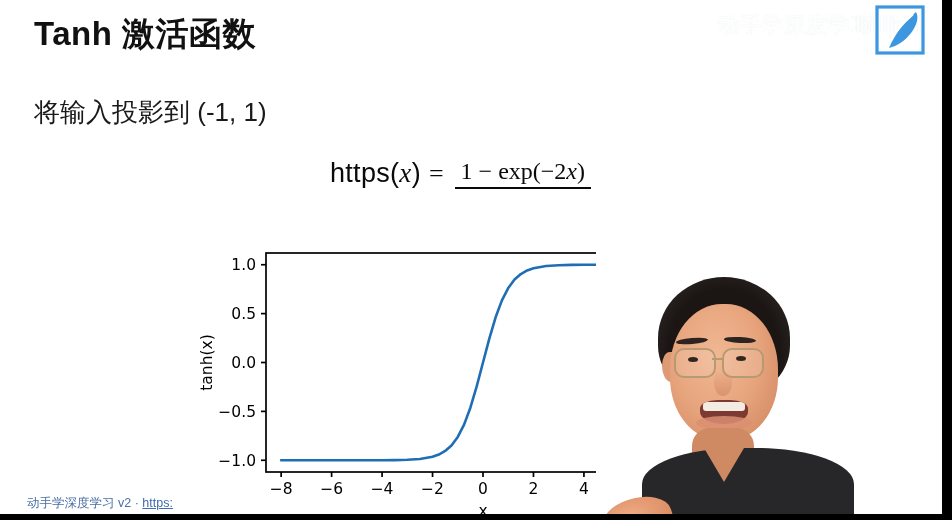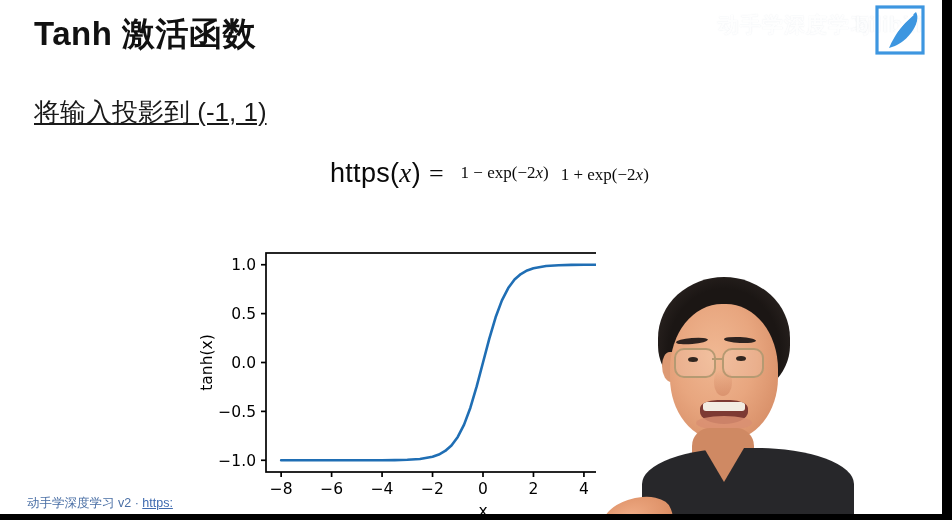--- a/index.html
+++ b/index.html
@@ -38,21 +38,20 @@
 
   
   .slide-subtitle {
     position: absolute;
     left: 34px;
     top: 95px;
     font-size: 26px;
     font-weight: normal;
     color: #1a1a1a;
     white-space: nowrap;
-    text-decoration: underline;
   }
 
   
   .formula {
     position: absolute;
     left: 330px;
     top: 158px;
     display: flex;
     align-items: center;
     font-family: "Liberation Serif", serif;
@@ -67,23 +66,23 @@
     font-family: "Liberation Serif", serif;
     font-style: italic;
   }
   .formula .eq {
     font-size: 26px;
     margin: 0 11px 0 8px;
     font-family: "Liberation Serif", serif;
   }
   .frac {
     display: inline-flex;
-    flex-direction: row;
+    flex-direction: column;
     align-items: center;
-    font-size: 17px;
+    font-size: 24px;
     line-height: 1.12;
   }
   .frac .num { padding: 0 6px 2px 6px; white-space: nowrap; }
   .frac .den { padding: 3px 6px 0 6px; white-space: nowrap; }
   .frac .bar {
     width: 100%;
     height: 1.6px;
     background: #0a0a0a;
   }
   .frac .var { font-style: italic; }
@@ -314,21 +313,20 @@
     <div class="slide-title">Tanh 激活函数</div>
 
     <div class="slide-subtitle">将输入投影到 (-1, 1)</div>
 
     <div class="formula">
       <span class="lhs"><span>https(</span><span class="var">x</span><span>)</span></span>
       <span class="eq">=</span>
       <span class="frac">
         <span class="num"><span>1 − exp(−2</span><span class="var">x</span><span>)</span></span>
         <span class="bar"></span>
-        <span class="den"><span>1 + exp(−2</span><span class="var">x</span><span>)</span></span>
       </span>
     </div>
 
     <div class="plot-wrap">
       <svg id="plot-svg" width="520" height="275" viewBox="0 0 520 275">
         <g id="plot-frame">
             <rect x="76" y="10" width="434" height="219" class="axis-line" fill="none"></rect>
           </g>
         <g id="plot-xticks">
             <line x1="91.13953488372093" x2="91.13953488372093" y1="229" y2="234" class="tick-line"></line>

